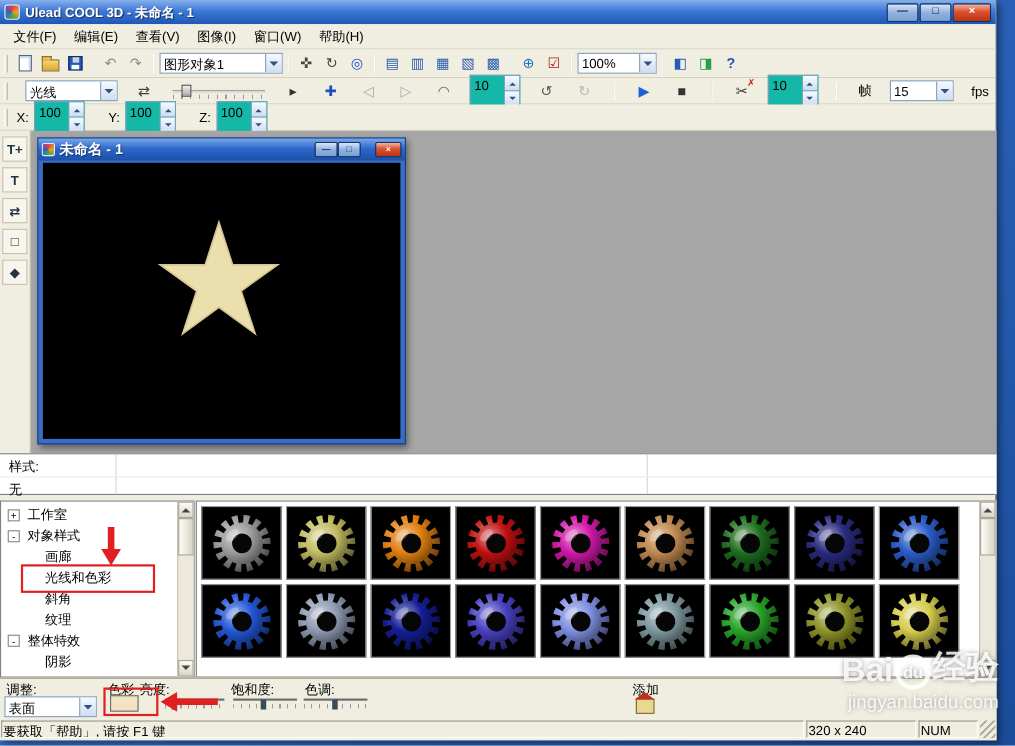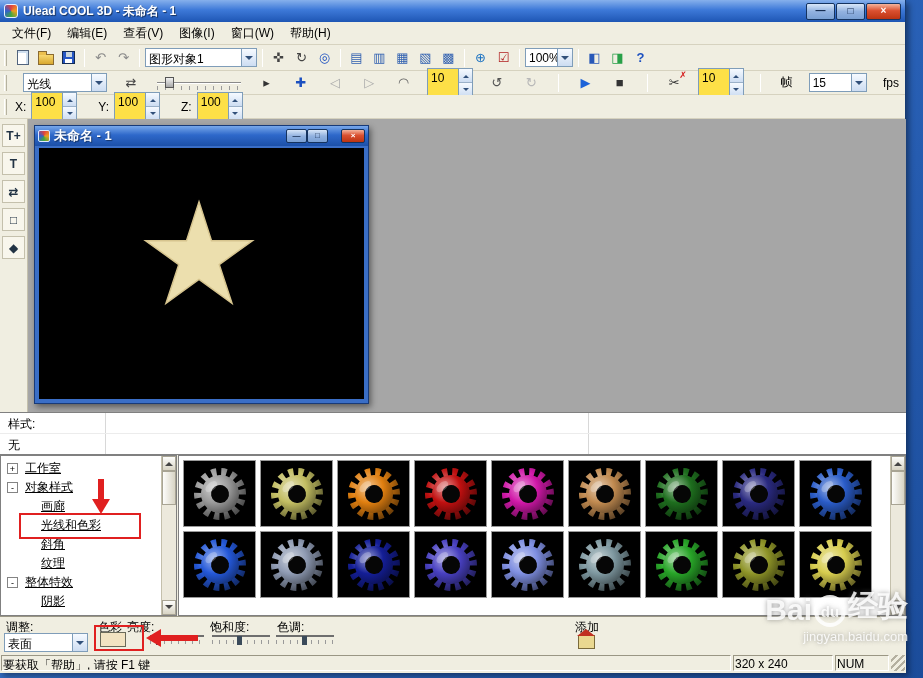--- a/index.html
+++ b/index.html
@@ -25,21 +25,21 @@
 .tsep{width:1px;height:18px;background:#c4c0ac;border-right:1px solid #fff;margin:0 3px;flex:none;}
 .tgap{width:14px;flex:none;}
 .tbtn{position:relative;min-width:21px;height:20px;display:inline-flex;align-items:center;justify-content:center;flex:none;}
 .glyph{font-size:13px;line-height:1;}
 .overlay-x{position:absolute;right:-2px;top:-3px;font-size:9px;color:#d42020;font-weight:bold;}
 .tlabel{padding:0 3px;white-space:nowrap;flex:none;}
 .combo{display:inline-flex;align-items:stretch;height:19px;background:#fff;border:1px solid #7f9db9;flex:none;overflow:hidden;}
 .combo-val{flex:1;padding:2px 3px 0 3px;white-space:nowrap;overflow:hidden;}
 .combo-btn{width:15px;background:linear-gradient(#f6faff,#cdddf2);border-left:1px solid #7f9db9;display:flex;align-items:center;justify-content:center;flex:none;}
 .combo-btn::after{content:"";border:4px solid transparent;border-top-color:#31507a;margin-top:4px;}
-.spinbox{display:inline-flex;align-items:stretch;height:29px;background:#fde047;border:1px solid #7f9db9;flex:none;}
+.spinbox{display:inline-flex;align-items:stretch;height:29px;background:#14b8a6;border:1px solid #7f9db9;flex:none;}
 .spin-val{padding:2px 3px 0 3px;min-width:30px;}
 .spin-btns{width:14px;display:flex;flex-direction:column;border-left:1px solid #7f9db9;}
 .spin-up,.spin-dn{flex:1;background:linear-gradient(#f6faff,#cdddf2);display:flex;align-items:center;justify-content:center;}
 .spin-up{border-bottom:1px solid #9ab0c8;}
 .spin-up::after{content:"";border:3px solid transparent;border-bottom-color:#31507a;margin-bottom:2px;}
 .spin-dn::after{content:"";border:3px solid transparent;border-top-color:#31507a;margin-top:2px;}
 .tslider{position:relative;width:88px;height:18px;flex:none;}
 .tslider .track{position:absolute;left:2px;right:2px;top:8px;height:2px;background:#8a8a8a;border-bottom:1px solid #fff;}
 .tslider .ticks{position:absolute;left:2px;right:2px;top:12px;height:4px;background:repeating-linear-gradient(90deg,#9a9a9a 0 1px,transparent 1px 8px);}
 .tslider .handle{position:absolute;left:10px;top:3px;width:9px;height:11px;background:linear-gradient(#f2f2f2,#a8a8a8);border:1px solid #555;}
@@ -58,33 +58,33 @@
 .mdi{position:absolute;left:28px;top:0;right:0;bottom:0;background:#a6a6a6;}
 .child-window{position:absolute;left:6px;top:6px;width:335px;height:279px;background:#3a6ec6;border:1px solid #183a78;box-shadow:2px 3px 6px rgba(0,0,0,.45);}
 .child-titlebar{height:20px;background:linear-gradient(180deg,#78a8ea 0%,#2e68ca 45%,#1c50a8 100%);display:flex;align-items:center;padding:0 3px;color:#fff;}
 .child-icon{width:12px;height:12px;border-radius:2px;border:1px solid #dfeaff;background:conic-gradient(#e04040,#f0a020,#40a840,#3060d0,#e04040);flex:none;}
 .child-title{font-weight:bold;font-size:13px;margin-left:4px;flex:1;text-shadow:1px 1px 1px rgba(0,0,0,.45);white-space:nowrap;}
 .cbtn{width:21px;height:14px;border:1px solid #15335f;border-radius:2px;background:linear-gradient(#d8e6f8,#92b2e0 50%,#7aa0d4);display:flex;align-items:center;justify-content:center;color:#10264a;font-size:8px;font-weight:bold;line-height:1;flex:none;}
 .cbtn.close{width:24px;margin-left:13px;background:linear-gradient(#f4b49c,#da5030 45%,#bc3412);color:#fff;}
 .child-canvas{position:absolute;left:4px;top:22px;right:4px;bottom:4px;background:#000;overflow:hidden;}
 .star-svg{position:absolute;left:96px;top:48px;}
 
-.style-strip{position:absolute;top:412px;left:0;width:906px;height:43px;background:#fff;border-top:1px solid #808080;border-bottom:1px solid #808080;}
+.style-strip{position:absolute;top:412px;left:0;width:906px;height:38px;background:#fff;border-top:1px solid #808080;border-bottom:1px solid #808080;}
 .style-strip .vline{position:absolute;top:0;bottom:0;width:1px;background:#d8d8d8;}
 .style-strip .hline{position:absolute;left:0;right:0;top:20px;height:1px;background:#ececec;}
 .style-label{position:absolute;left:8px;top:3px;}
 .style-value{position:absolute;left:8px;top:24px;}
 
 .bottom-panel{position:absolute;top:455px;left:0;width:906px;height:161px;background:#f0eee1;}
 .tree-panel{position:absolute;left:0;top:0;width:177px;height:100%;background:#fff;border:1px solid #808080;overflow:hidden;}
 .tree-items{position:absolute;left:0;top:3px;right:15px;}
 .tree-item{height:19px;display:flex;align-items:center;gap:4px;white-space:nowrap;}
 .expander{width:11px;height:11px;border:1px solid #848484;background:#fff;display:flex;align-items:center;justify-content:center;font-size:9px;line-height:8px;flex:none;}
 .exp-spacer{width:11px;flex:none;}
-.tree-label{padding:1px 3px;text-decoration:underline;}
+.tree-label{padding:1px 3px;}
 .vscroll{position:absolute;right:0;top:0;bottom:0;width:15px;background:#ece9dc;border-left:1px solid #c4c0ac;display:flex;flex-direction:column;}
 .scroll-arrow{width:100%;height:15px;background:linear-gradient(#fdfdfb,#d8d4c4);border:1px solid #a8a494;display:flex;align-items:center;justify-content:center;flex:none;}
 .scroll-arrow.up::after{content:"";border:4px solid transparent;border-bottom-color:#444;margin-bottom:3px;}
 .scroll-arrow.down::after{content:"";border:4px solid transparent;border-top-color:#444;margin-top:3px;}
 .scroll-thumb{width:100%;height:34px;background:linear-gradient(90deg,#fdfdfb,#d8d4c4);border:1px solid #a8a494;flex:none;}
 .scroll-space{flex:1;}
 .gallery{position:absolute;left:178px;top:0;right:0;height:100%;background:#fff;border:1px solid #808080;overflow:hidden;}
 .gal-rows{position:absolute;left:4px;top:4px;right:18px;display:flex;flex-direction:column;gap:4px;}
 .gal-row{display:flex;gap:4px;}
 .gal-cell{width:73px;height:67px;border:1px solid #9a9a9a;background:#000;display:flex;align-items:center;justify-content:center;flex:none;}
@@ -102,21 +102,21 @@
 .status-cell{border:1px solid;border-color:#9a9684 #ffffff #ffffff #9a9684;padding:1px 1px;white-space:nowrap;overflow:hidden;}
 .cell-help{flex:1;}
 .cell-size{width:100px;}
 .cell-num{width:54px;}
 .grip{width:14px;background:repeating-linear-gradient(135deg,transparent 0 3px,#b4b0a0 3px 5px);}
 
 .annot{position:absolute;left:0;top:0;width:923px;height:678px;pointer-events:none;z-index:60;}
 .watermark{position:absolute;left:692px;top:586px;width:216px;z-index:50;color:rgba(255,255,255,.85);pointer-events:none;text-align:right;}
 .wm-main{display:flex;align-items:flex-end;justify-content:flex-end;font-size:30px;font-weight:bold;text-shadow:0 0 5px rgba(90,90,90,.6);}
 .wm-circle{width:32px;height:32px;border:4px solid rgba(255,255,255,.85);border-radius:50%;display:inline-flex;align-items:center;justify-content:center;font-size:15px;margin:0 2px;flex:none;}
-.wm-sub{font-size:13px;margin-top:2px;text-shadow:0 0 4px rgba(90,90,90,.6);}
+.wm-sub{font-size:17px;margin-top:2px;text-shadow:0 0 4px rgba(90,90,90,.6);}
 </style>
 </head>
 <body>
 
 <div class="desktop">
   <div class="app-window">
 
     <div class="titlebar">
       <span class="app-icon"></span>
       <span class="title-text">Ulead COOL 3D - 未命名 - 1</span>
@@ -185,21 +185,21 @@
           <span class="glyph" style="color: rgb(48, 96, 176);">▩</span>
         </span>
         <span class="tsep"></span>
         <span class="tbtn">
           <span class="glyph" style="color: rgb(24, 112, 192);">⊕</span>
         </span>
         <span class="tbtn">
           <span class="glyph" style="color: rgb(176, 32, 32);">☑</span>
         </span>
         <span class="tsep"></span>
-        <span class="combo" style="width: 48px;">
+        <span class="combo" style="width: 72px;">
           <span class="combo-val">100%</span>
           <span class="combo-btn"></span>
         </span>
         <span class="tsep"></span>
         <span class="tbtn">
           <span class="glyph" style="color: rgb(40, 88, 184);">◧</span>
         </span>
         <span class="tbtn">
           <span class="glyph" style="color: rgb(40, 160, 72);">◨</span>
         </span>

